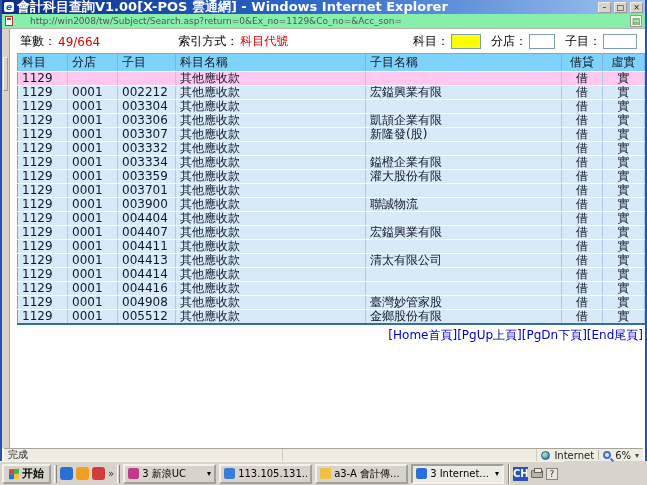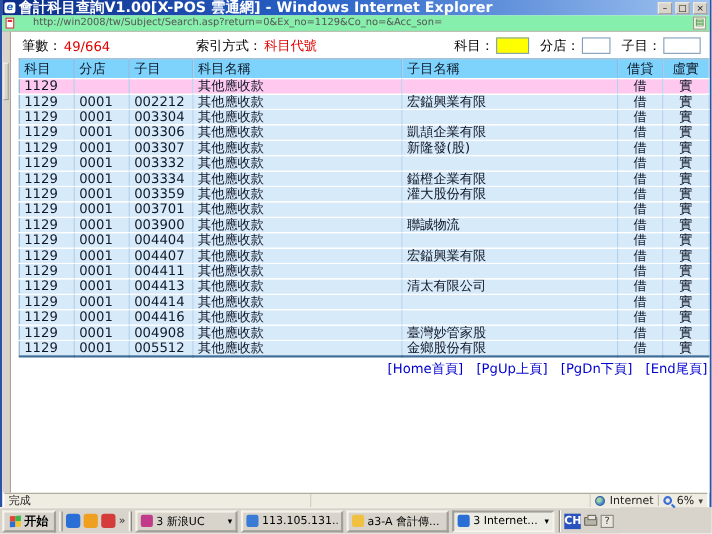--- a/index.html
+++ b/index.html
@@ -45,21 +45,21 @@
   .grid th { background:#7dd3fc; color:#101828; font-weight:normal; text-align:left;
     height:14px; padding:0 4px; border-right:1px solid #7fb2dd; border-bottom:1px solid #fff;
     white-space:nowrap; overflow:hidden; }
   .grid td { background:#d7eafa; height:14px; line-height:13px; padding:0 4px;
     border-right:1px solid #aaccea; border-bottom:1px solid #fff; white-space:nowrap; overflow:hidden; color:#101828; }
   .grid th:nth-child(6),.grid th:nth-child(7),
   .grid td:nth-child(6),.grid td:nth-child(7){ text-align:center; }
   .grid tr.selected td { background:#ffc8ee; }
 
   .pagination { width:627px; text-align:right; font-size:12px; margin-top:2px; color:#0000cc; }
-  .pagination a { color:#0000cc; text-decoration:none; margin-left:12px; cursor:pointer; }
+  .pagination a { color:#0000cc; text-decoration:none; margin-left:0; cursor:pointer; }
 
   
   .statusbar { position:absolute; bottom:0; left:2px; right:2px; height:13px; background:#efede1;
     border-top:1px solid #a8a498; display:flex; align-items:center; font-size:10px; color:#222; padding:0 4px; gap:4px; }
   .sb-fill { flex:1; height:100%; border-right:1px solid #d0cdc0; }
   .globe-icon { width:9px; height:9px; border-radius:50%; flex:none;
     background:radial-gradient(circle at 35% 35%, #9fd89f 25%, #3a7bd5 70%); border:1px solid #2a5a9a; }
   .mag-icon { width:8px; height:8px; border:2px solid #3a6fd8; border-radius:50%; position:relative; flex:none; }
   .mag-icon::after { content:""; position:absolute; left:5px; top:6px; width:4px; height:2px; background:#3a6fd8; transform:rotate(45deg); }
   .sb-div { width:1px; height:10px; background:#b8b4aa; }

